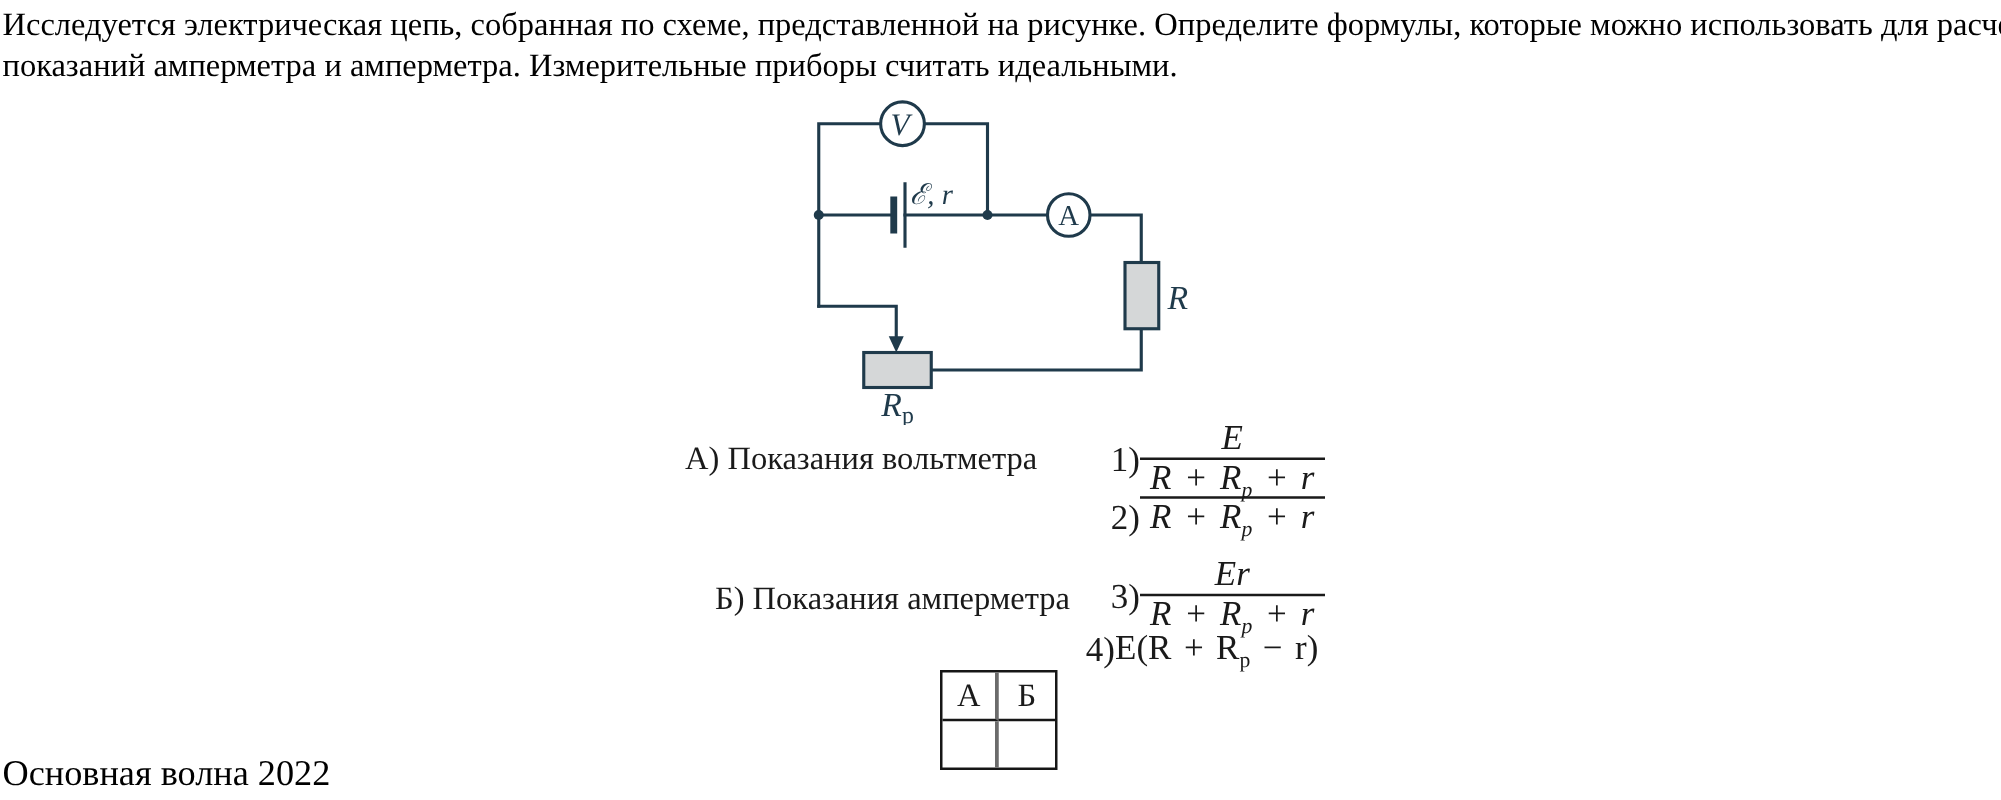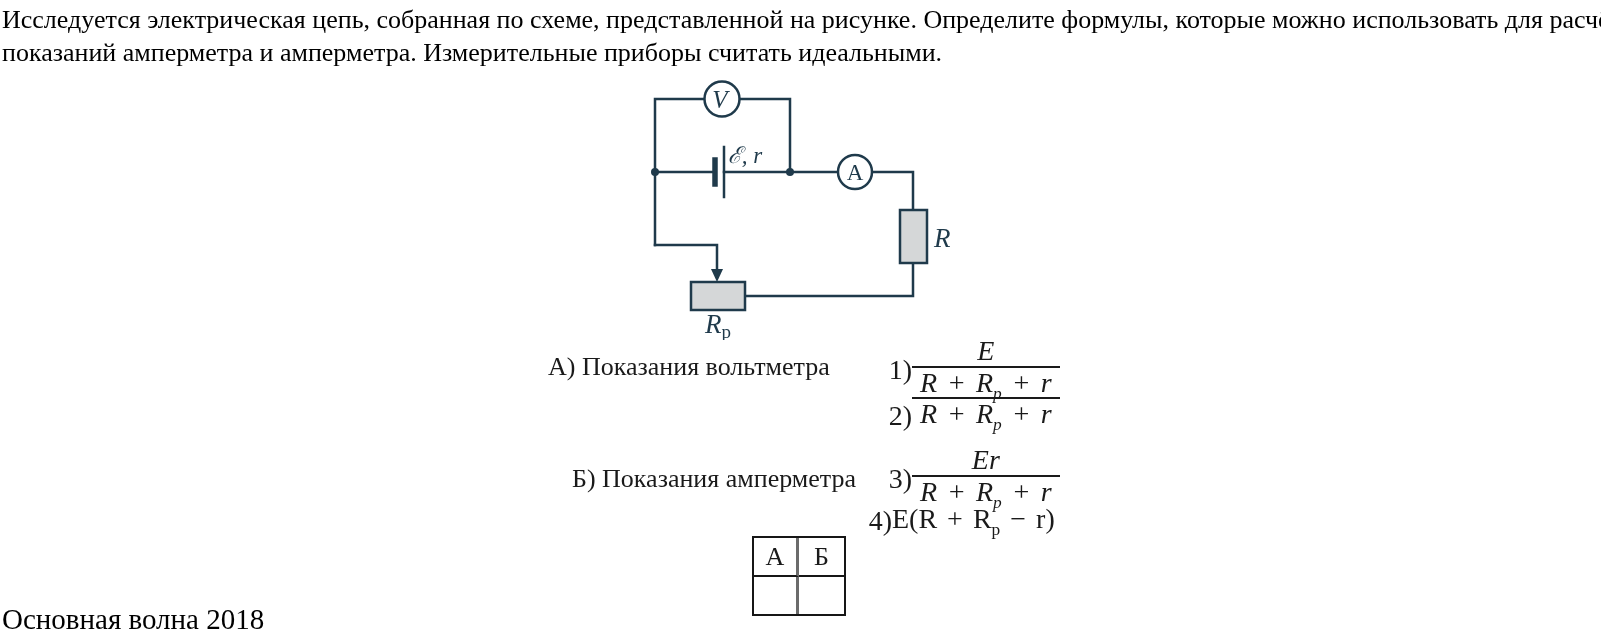--- a/index.html
+++ b/index.html
@@ -119,15 +119,15 @@
     <span class="expr">E(R + R<sub>p</sub> − r)</span>
   </div>
 
   <div class="ans-table">
     <div class="ans-cell r0 c0">А</div>
     <div class="ans-cell r0">Б</div>
     <div class="ans-cell c0"></div>
     <div class="ans-cell"></div>
   </div>
 
-  <div class="footer">Основная волна 2018</div>
+  <div class="footer">Основная волна 2022</div>
 
 </div>
 
 </body></html>

